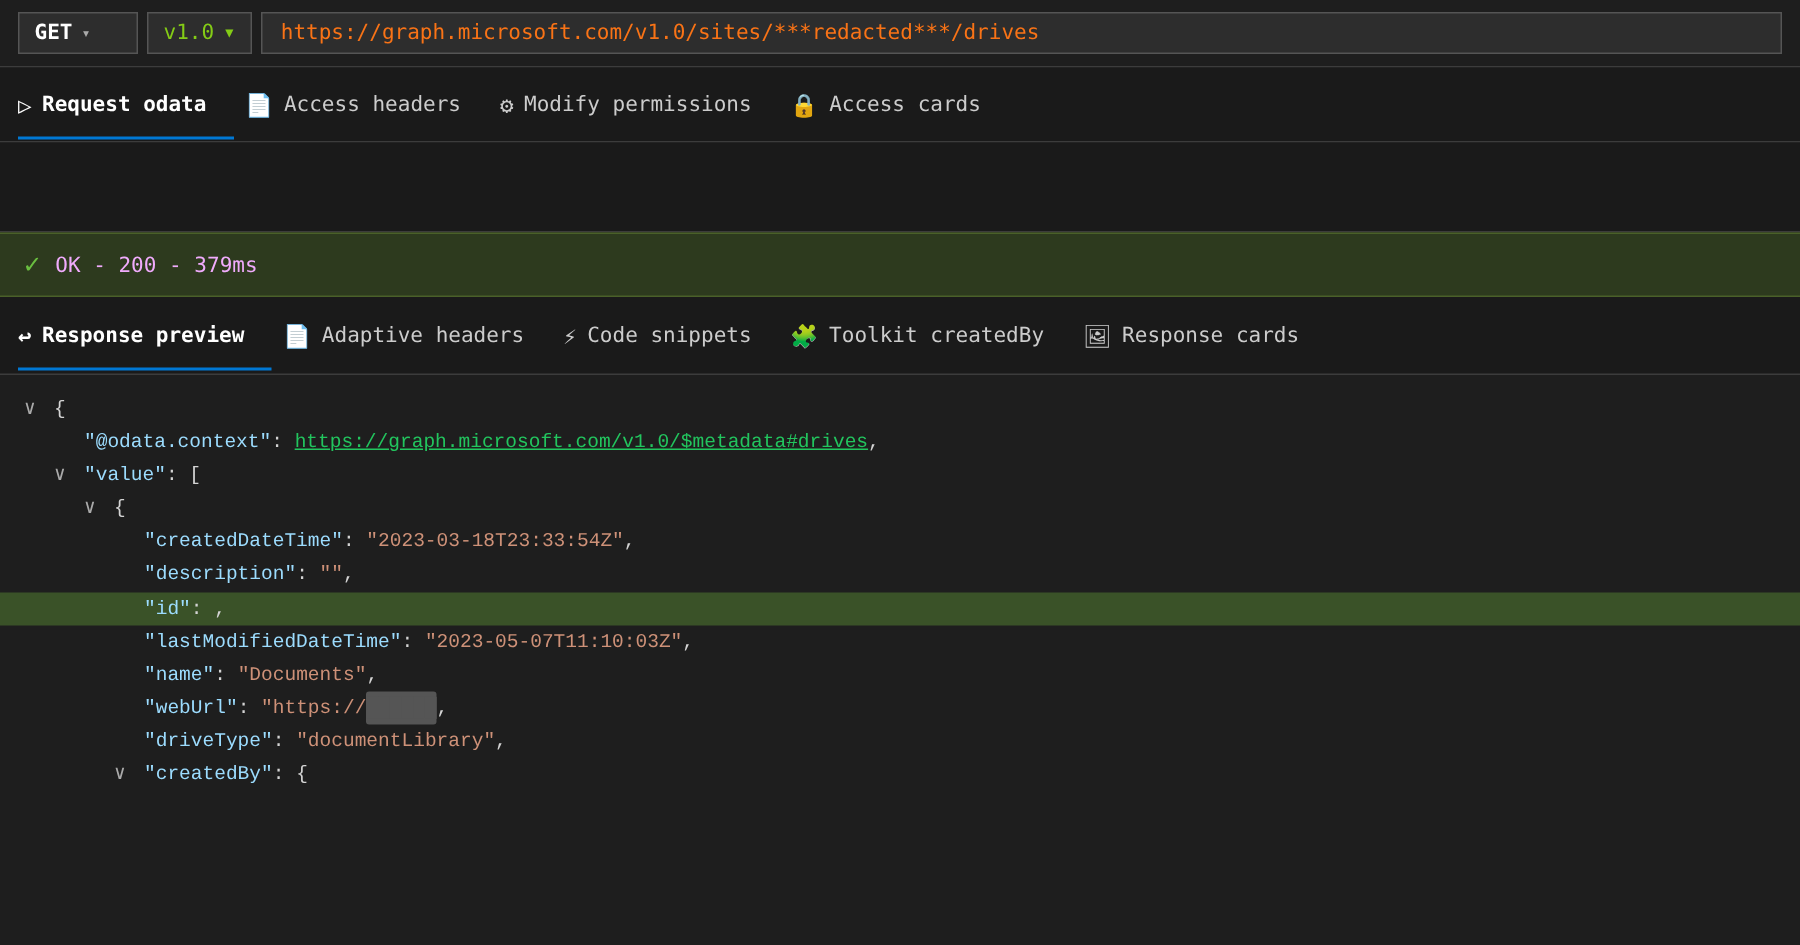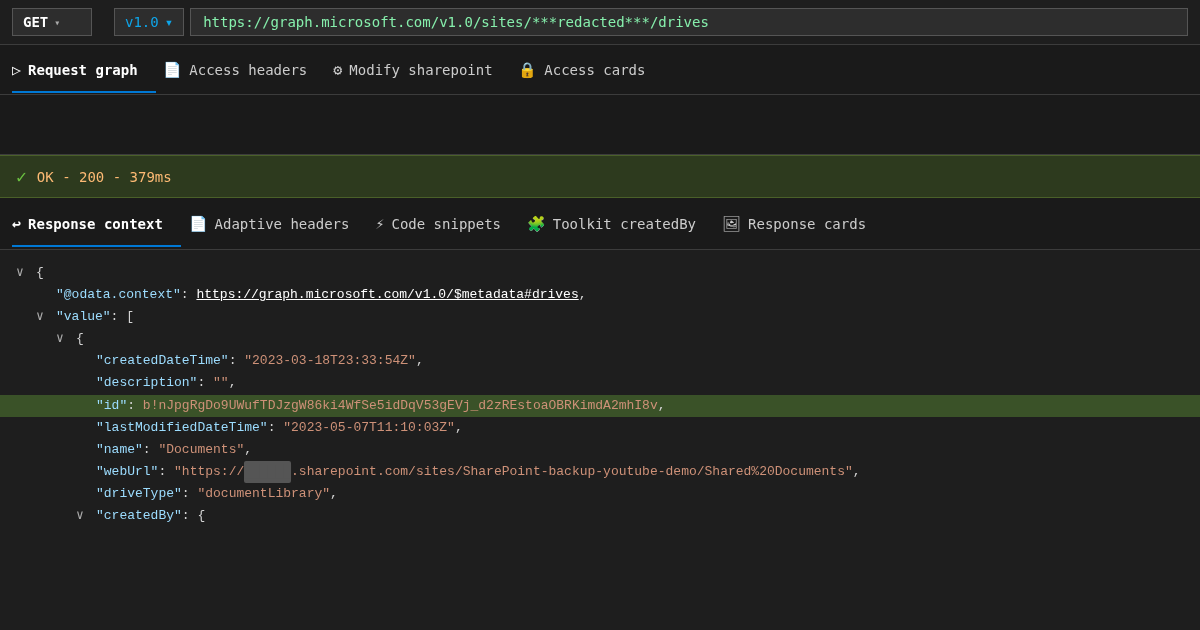--- a/index.html
+++ b/index.html
@@ -36,37 +36,36 @@
       min-width: 80px;
       cursor: pointer;
     }
     .method-select .chevron {
       font-size: 10px;
       color: #aaa;
     }
 
     .version-select {
       background: #2d2d2d;
-      color: #0ea5e9;
+      color: #84cc16;
       border: 1px solid #555;
       padding: 5px 10px;
       font-size: 14px;
       display: flex;
       align-items: center;
       gap: 6px;
       min-width: 70px;
       cursor: pointer;
-      margin-left: 16px;
     }
 
     .url-bar {
       flex: 1;
       background: #2d2d2d;
       border: 1px solid #555;
-      color: #86efac;
+      color: #f97316;
       padding: 5px 12px;
       font-size: 14px;
       font-family: Consolas, monospace;
     }
 
     
     .request-tabs {
       background: #1a1a1a;
       display: flex;
       align-items: center;
@@ -112,21 +111,21 @@
       padding: 10px 16px;
       gap: 10px;
       border-left: none;
       border-right: none;
     }
     .status-icon {
       color: #6abf40;
       font-size: 18px;
     }
     .status-text {
-      color: #fdba74;
+      color: #f0abfc;
       font-size: 14px;
     }
 
     
     .response-tabs {
       background: #1a1a1a;
       display: flex;
       align-items: center;
       padding: 0 12px;
       border-bottom: 1px solid #3c3c3c;
@@ -159,21 +158,21 @@
       user-select: none;
     }
 
     .json-key {
       color: #9cdcfe;
     }
     .json-string {
       color: #ce9178;
     }
     .json-link {
-      color: #ffffff;
+      color: #22c55e;
       text-decoration: underline;
       cursor: pointer;
     }
     .json-punctuation {
       color: #d4d4d4;
     }
 
     .highlighted-row {
       background: #3a5228;
       display: block;
@@ -196,47 +195,47 @@
   <div class="version-select">
     <span>v1.0</span>
     <span class="chevron">▾</span>
   </div>
   <input class="url-bar" type="text" value="https://graph.microsoft.com/v1.0/sites/***redacted***/drives" style="">
 </div>
 
 <div class="request-tabs">
   <div class="tab active">
     <span class="tab-icon">▷</span>
-    <span>Request graph</span>
+    <span>Request odata</span>
   </div>
   <div class="tab">
     <span class="tab-icon">📄</span>
     <span>Access headers</span>
   </div>
   <div class="tab">
     <span class="tab-icon">⚙</span>
-    <span>Modify sharepoint</span>
+    <span>Modify permissions</span>
   </div>
   <div class="tab">
     <span class="tab-icon">🔒</span>
     <span>Access cards</span>
   </div>
 </div>
 
 <div class="request-body-area"></div>
 
 <div class="status-bar">
   <span class="status-icon">✓</span>
   <span class="status-text">OK - 200 - 379ms</span>
 </div>
 
 <div class="response-tabs">
   <div class="tab active">
     <span class="tab-icon">↩</span>
-    <span>Response context</span>
+    <span>Response preview</span>
   </div>
   <div class="tab">
     <span class="tab-icon">📄</span>
     <span>Adaptive headers</span>
   </div>
   <div class="tab">
     <span class="tab-icon">⚡</span>
     <span>Code snippets</span>
   </div>
   <div class="tab">
@@ -289,21 +288,20 @@
     <span class="json-punctuation">: </span>
     <span class="json-string">""</span>
     <span class="json-punctuation">,</span>
   </div>
 
   <span class="highlighted-row">
     <div class="json-line indent-3">
       <span class="json-collapse">&nbsp;</span>
       <span class="json-key">"id"</span>
       <span class="json-punctuation">: </span>
-      <span class="json-string">b!nJpgRgDo9UWufTDJzgW86ki4WfSe5idDqV53gEVj_d2zREstoaOBRKimdA2mhI8v</span>
       <span class="json-punctuation">,</span>
     </div>
   </span>
 
   <div class="json-line indent-3">
     <span class="json-collapse">&nbsp;</span>
     <span class="json-key">"lastModifiedDateTime"</span>
     <span class="json-punctuation">: </span>
     <span class="json-string">"2023-05-07T11:10:03Z"</span>
     <span class="json-punctuation">,</span>
@@ -314,21 +312,21 @@
     <span class="json-key">"name"</span>
     <span class="json-punctuation">: </span>
     <span class="json-string">"Documents"</span>
     <span class="json-punctuation">,</span>
   </div>
 
   <div class="json-line indent-3">
     <span class="json-collapse">&nbsp;</span>
     <span class="json-key">"webUrl"</span>
     <span class="json-punctuation">: </span>
-    <span class="json-string">"https://</span><span class="json-string" style="background:#555;color:#555;border-radius:2px;">██████</span><span class="json-string">.sharepoint.com/sites/SharePoint-backup-youtube-demo/Shared%20Documents"</span>
+    <span class="json-string">"https://</span><span class="json-string" style="background:#555;color:#555;border-radius:2px;">██████</span>
     <span class="json-punctuation">,</span>
   </div>
 
   <div class="json-line indent-3">
     <span class="json-collapse">&nbsp;</span>
     <span class="json-key">"driveType"</span>
     <span class="json-punctuation">: </span>
     <span class="json-string">"documentLibrary"</span>
     <span class="json-punctuation">,</span>
   </div>

